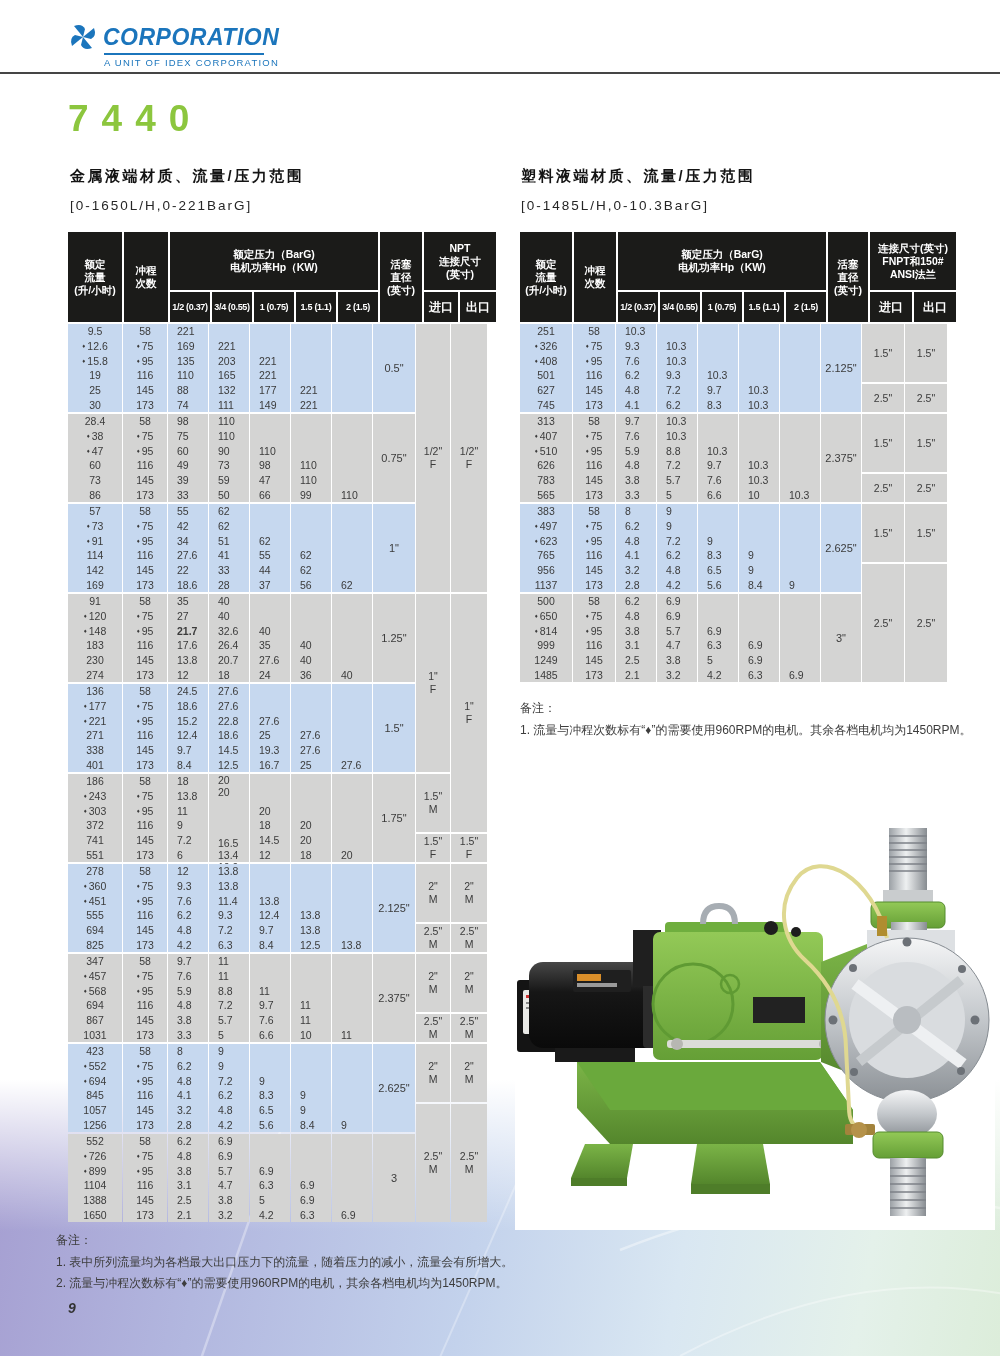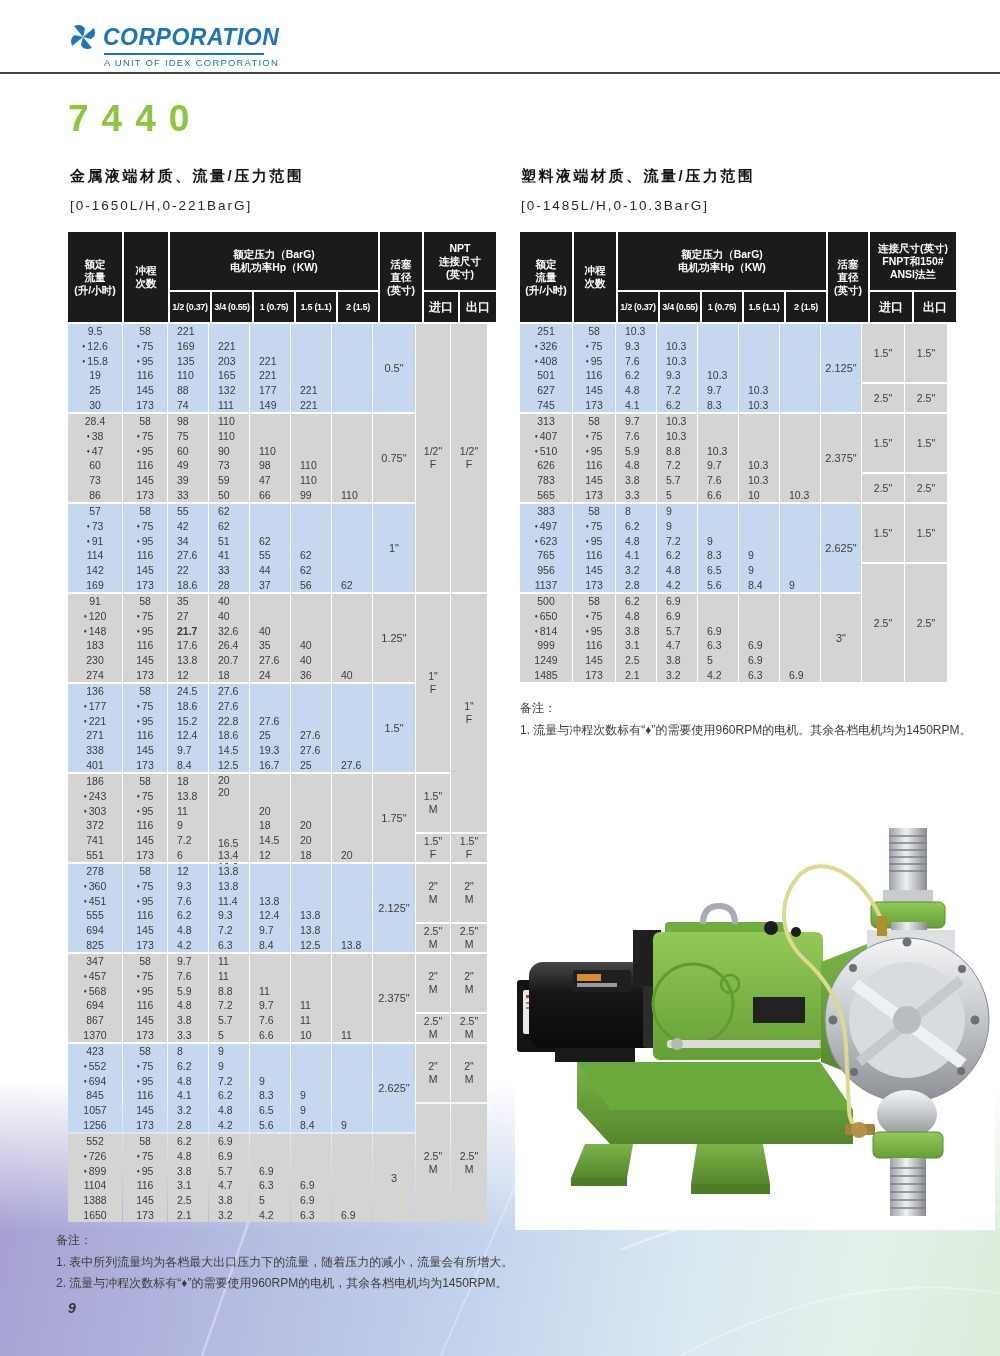--- a/index.html
+++ b/index.html
@@ -206,21 +206,21 @@
           <div class="ln" style="height: 14.6667px;">555</div>
           <div class="ln" style="height: 14.6667px;">694</div>
           <div class="ln" style="height: 14.6667px;">825</div>
         </div>
         <div class="grp g" style="height: 88px;">
           <div class="ln" style="height: 14.6667px;">347</div>
           <div class="ln" style="height: 14.6667px;"><div class="dm">♦</div>457</div>
           <div class="ln" style="height: 14.6667px;"><div class="dm">♦</div>568</div>
           <div class="ln" style="height: 14.6667px;">694</div>
           <div class="ln" style="height: 14.6667px;">867</div>
-          <div class="ln" style="height: 14.6667px;">1370</div>
+          <div class="ln" style="height: 14.6667px;">1031</div>
         </div>
         <div class="grp b" style="height: 88px;">
           <div class="ln" style="height: 14.6667px;">423</div>
           <div class="ln" style="height: 14.6667px;"><div class="dm">♦</div>552</div>
           <div class="ln" style="height: 14.6667px;"><div class="dm">♦</div>694</div>
           <div class="ln" style="height: 14.6667px;">845</div>
           <div class="ln" style="height: 14.6667px;">1057</div>
           <div class="ln" style="height: 14.6667px;">1256</div>
         </div>
         <div class="grp g" style="height: 88px;">

